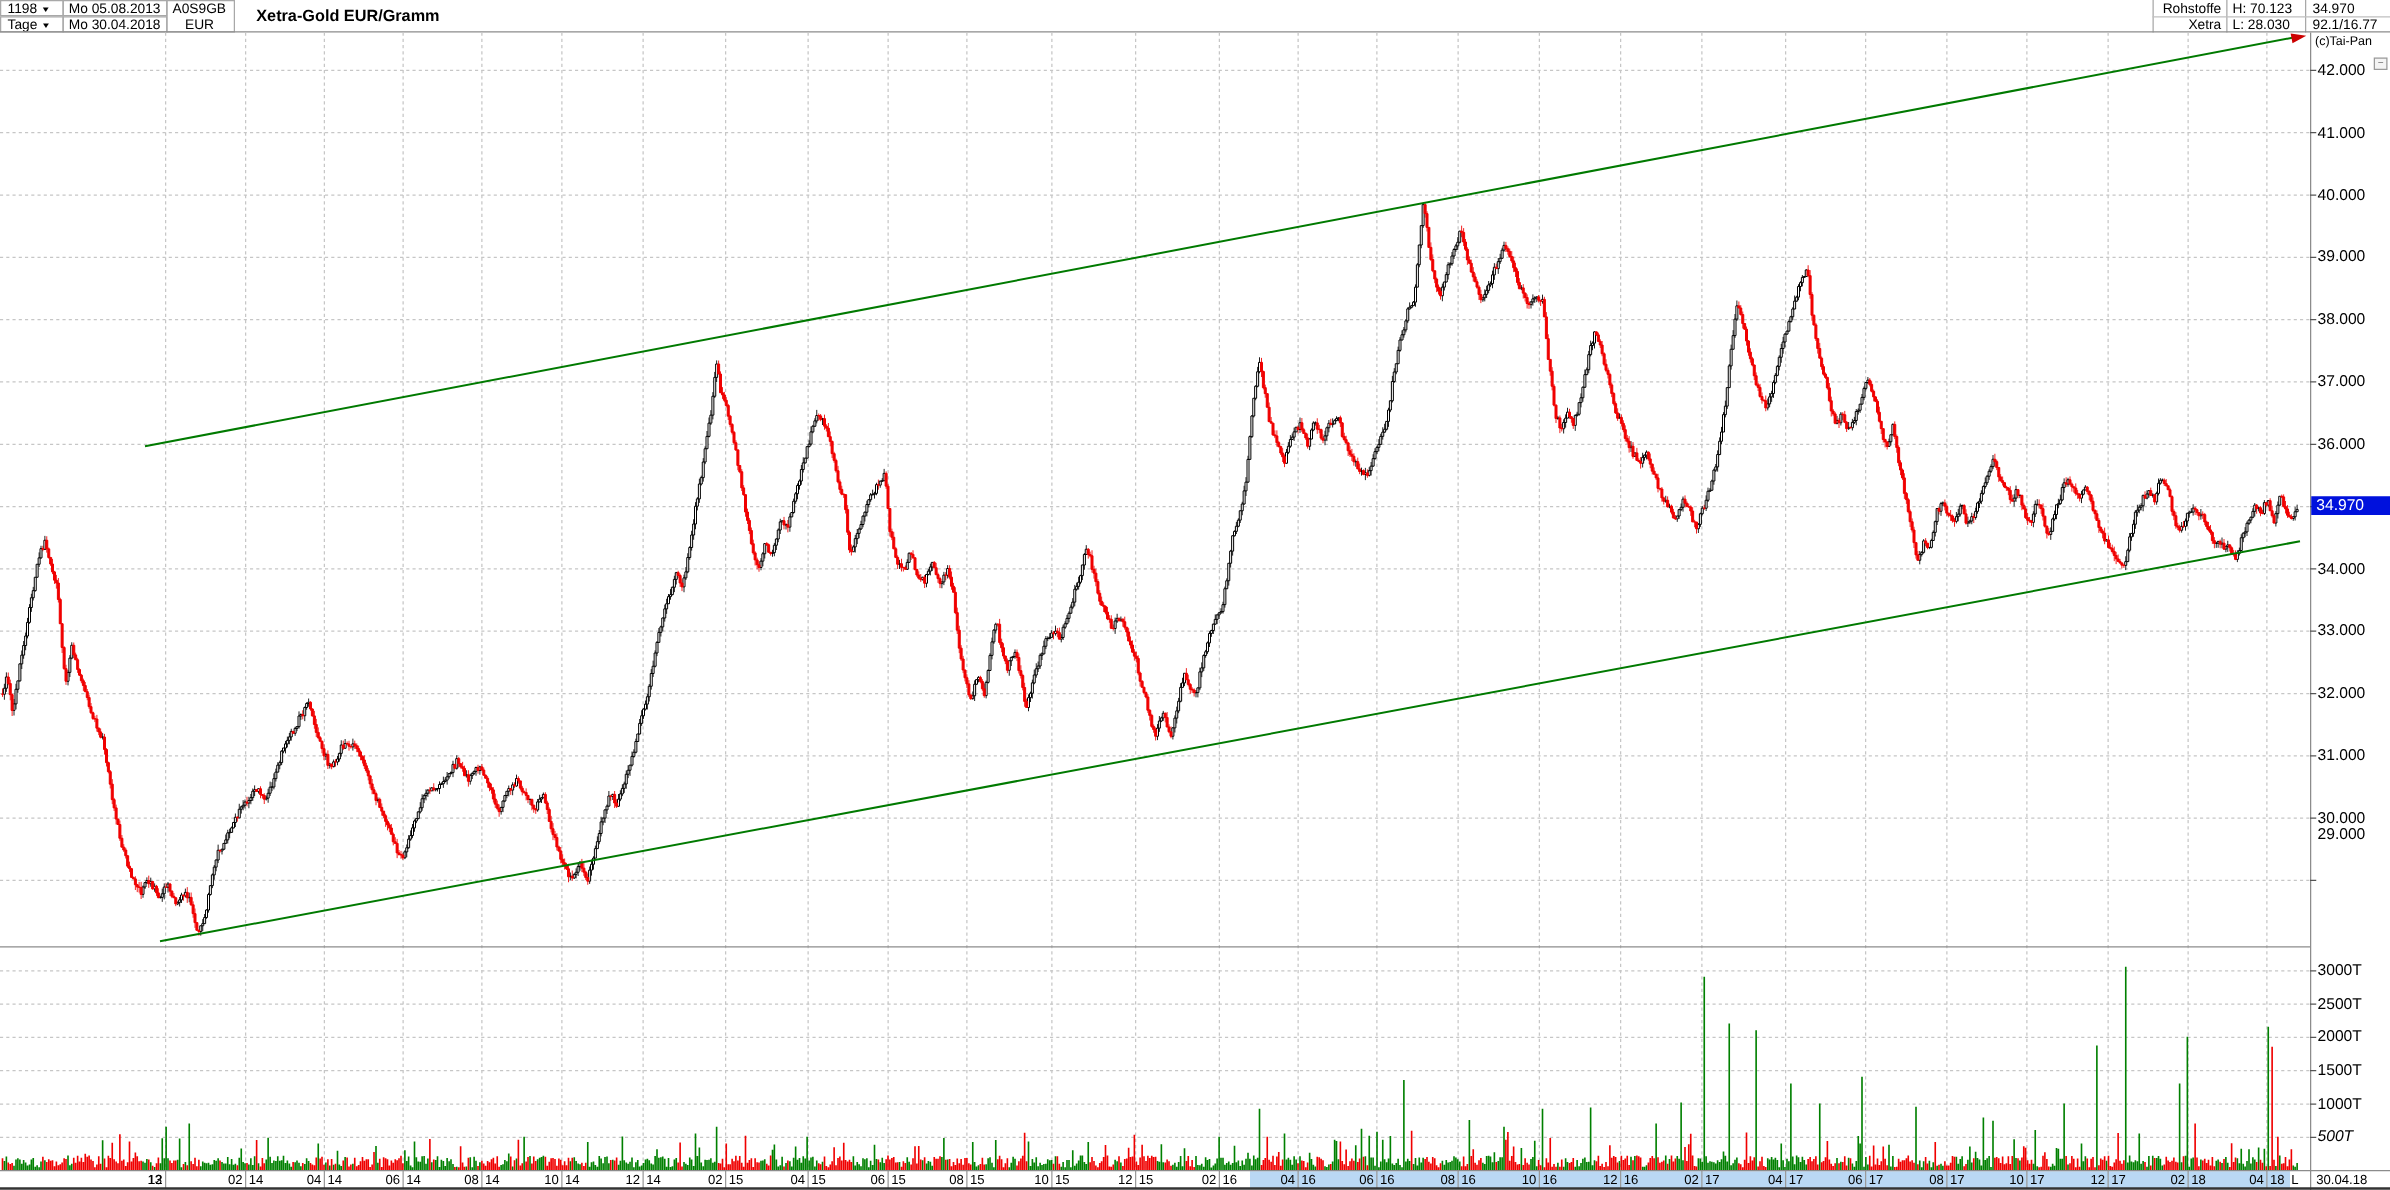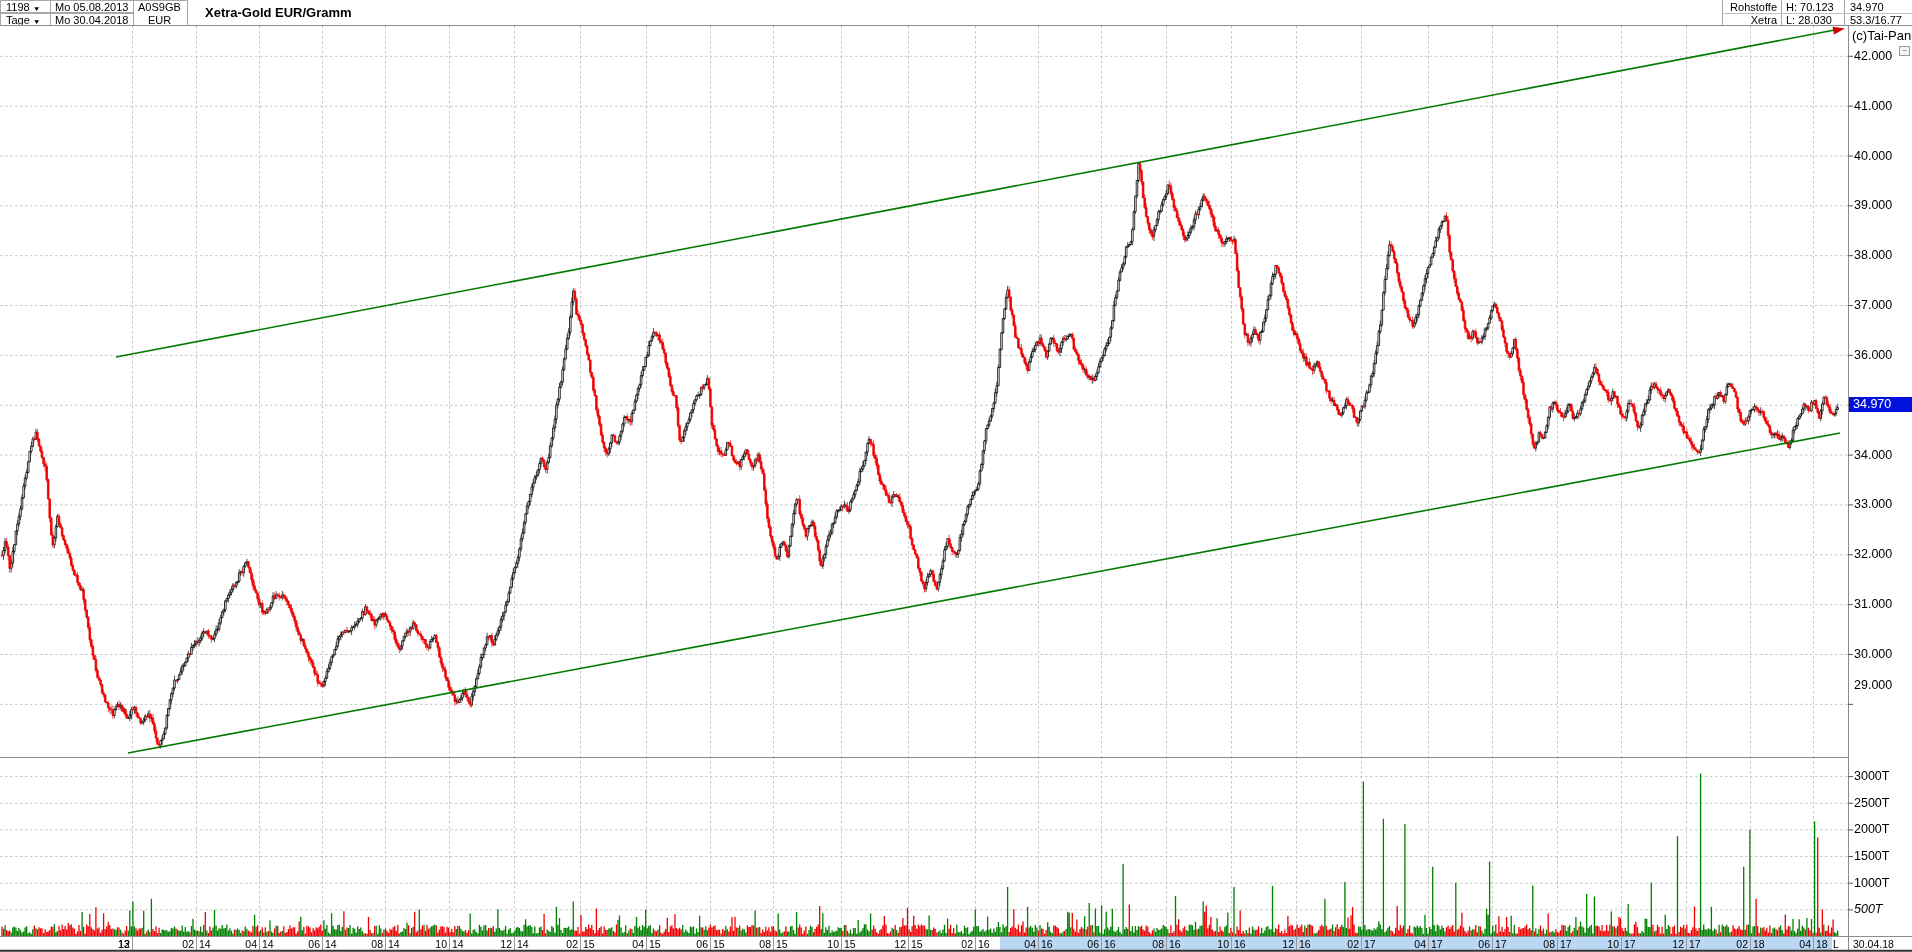--- a/index.html
+++ b/index.html
@@ -6,21 +6,21 @@
   .screen{position:relative;width:1912px;height:952px;background:#ffffff;
           font-family:"Liberation Sans",sans-serif;overflow:hidden;}
   .hdr-cell{position:absolute;font-size:11px;color:#000;white-space:nowrap;line-height:12px;}
   .hdr-box{position:absolute;border:1px solid #a8a8a8;box-sizing:border-box;}
   .caret{display:inline-block;font-size:8px;transform:scale(1,.8);margin-left:3px;}
   .title{position:absolute;left:205px;top:0;height:26px;line-height:26px;
          font-size:13px;font-weight:bold;color:#000;}
   .axis-label{position:absolute;font-size:12.5px;color:#000;white-space:nowrap;}
   .badge{position:absolute;left:1849px;top:397px;width:63px;height:15px;background:#0011dd;
          color:#fff;font-size:12.5px;line-height:15px;padding-left:4px;box-sizing:border-box;}
-  .copyright{position:absolute;left:1852px;top:28px;font-size:13px;color:#000;}
+  .copyright{position:absolute;left:1852px;top:28px;font-size:10px;color:#000;}
   .collapse-box{position:absolute;left:1899px;top:46px;width:11px;height:10px;border:1px solid #9a9a9a;
          box-sizing:border-box;font-size:8px;line-height:7px;text-align:center;color:#666;background:#f4f4f4;}
   .date-label{position:absolute;top:938px;font-size:10.5px;color:#000;white-space:nowrap;}
   .hline{position:absolute;background:#8c8c8c;}
   .vline{position:absolute;background:#a8a8a8;}
   svg{position:absolute;left:0;top:0;}
 </style>
 </head>
 <body>
 
@@ -45,21 +45,21 @@
 
   <div class="vline" style="left:1722px;top:0;width:1px;height:26px;"></div>
   <div class="vline" style="left:1781px;top:0;width:1px;height:26px;"></div>
   <div class="vline" style="left:1844px;top:0;width:1px;height:26px;"></div>
   <div class="hline" style="left:1722px;top:13px;width:190px;height:1px;background:#c0c0c0;"></div>
   <div class="hdr-cell" style="left:1722px;top:1px;width:55px;text-align:right;">Rohstoffe</div>
   <div class="hdr-cell" style="left:1722px;top:14px;width:55px;text-align:right;">Xetra</div>
   <div class="hdr-cell" style="left:1786px;top:1px;">H: 70.123</div>
   <div class="hdr-cell" style="left:1786px;top:14px;">L: 28.030</div>
   <div class="hdr-cell" style="left:1850px;top:1px;">34.970</div>
-  <div class="hdr-cell" style="left:1850px;top:14px;">53.3/16.77</div>
+  <div class="hdr-cell" style="left:1850px;top:14px;">92.1/16.77</div>
   <div class="hline" style="left:0;top:25px;width:1912px;height:1px;"></div>
 
   <svg id="chart-svg" width="1912" height="952">
       <rect x="1000" y="937" width="832" height="14" fill="#bad8f4"></rect>
       <path d="M132.5 26V936M196.5 26V936M259.5 26V936M322.5 26V936M385.5 26V936M449.5 26V936M514.5 26V936M580.5 26V936M646.5 26V936M710.5 26V936M773.5 26V936M841.5 26V936M908.5 26V936M975.5 26V936M1038.5 26V936M1101.5 26V936M1166.5 26V936M1231.5 26V936M1296.5 26V936M1361.5 26V936M1428.5 26V936M1492.5 26V936M1557.5 26V936M1621.5 26V936M1686.5 26V936M1750.5 26V936M1813.5 26V936" stroke="#c6c6c6" stroke-width="1" stroke-dasharray="2.5 2.5" fill="none"></path>
       <path d="M0 56.3H1848M0 106.15H1848M0 156H1848M0 205.85000000000002H1848M0 255.7H1848M0 305.55H1848M0 355.40000000000003H1848M0 405.25H1848M0 455.1H1848M0 504.95000000000005H1848M0 554.8H1848M0 604.65H1848M0 654.5H1848M0 704.35H1848M0 776.6H1848M0 803.25H1848M0 829.9H1848M0 856.55H1848M0 883.2H1848M0 909.85H1848" stroke="#c6c6c6" stroke-width="1" stroke-dasharray="2.5 2.5" fill="none"></path>
       <path d="M132.5 936V951M196.5 936V951M259.5 936V951M322.5 936V951M385.5 936V951M449.5 936V951M514.5 936V951M580.5 936V951M646.5 936V951M710.5 936V951M773.5 936V951M841.5 936V951M908.5 936V951M975.5 936V951M1038.5 936V951M1101.5 936V951M1166.5 936V951M1231.5 936V951M1296.5 936V951M1361.5 936V951M1428.5 936V951M1492.5 936V951M1557.5 936V951M1621.5 936V951M1686.5 936V951M1750.5 936V951M1813.5 936V951" stroke="#9a9a9a" stroke-width="1" fill="none"></path>
       <path d="M3.5 936V928.7M5.1 936V925.2M11.2 936V932.5M12.8 936V927.6M14.3 936V926.5M15.9 936V927.5M17.4 936V930.9M18.9 936V927.9M20.5 936V930.0M22.0 936V932.4M23.6 936V931.6M25.1 936V927.5M26.6 936V926.3M28.2 936V933.3M29.7 936V932.2M31.3 936V933.7M32.8 936V929.2M35.9 936V928.2M54.4 936V924.3M55.9 936V932.2M57.4 936V930.9M82.1 936V912.1M114.4 936V929.2M116.0 936V930.1M117.5 936V927.2M120.6 936V929.8M123.7 936V933.6M128.3 936V930.5M129.8 936V910.6M131.4 936V926.6M132.9 936V901.4M134.4 936V926.6M142.1 936V927.7M143.7 936V910.8M145.2 936V933.8M148.3 936V929.5M151.4 936V898.7M160.6 936V932.9M162.2 936V929.2M163.7 936V930.1M165.2 936V930.6M166.8 936V930.1M168.3 936V931.7M169.9 936V931.3M171.4 936V928.0M172.9 936V928.6M174.5 936V926.5M177.6 936V929.5M179.1 936V930.7M180.6 936V930.8M182.2 936V925.5M183.7 936V931.4M185.3 936V927.1M186.8 936V931.7M188.3 936V931.0M191.4 936V926.1M193.0 936V918.8M194.5 936V929.5M196.0 936V930.5M199.1 936V931.6M200.7 936V926.6M202.2 936V932.0M203.7 936V924.9M206.8 936V930.6M213.0 936V927.6M214.5 936V910.1M216.1 936V925.4M217.6 936V930.4M219.1 936V928.3M220.7 936V928.7M222.2 936V924.9M223.8 936V928.5M225.3 936V928.1M226.8 936V924.5M228.4 936V930.4M229.9 936V928.3M231.5 936V930.7M233.0 936V933.4M236.1 936V929.8M237.6 936V928.4M239.2 936V930.1M240.7 936V933.0M243.8 936V931.2M245.3 936V926.5M246.9 936V928.8M254.6 936V914.7M260.7 936V930.0M263.8 936V932.4M266.9 936V931.7M270.0 936V920.6M271.5 936V931.6M273.0 936V932.8M276.1 936V925.6M282.3 936V930.9M300.8 936V916.8M302.3 936V930.2M323.9 936V920.2M325.4 936V928.8M326.9 936V925.1M328.5 936V932.4M330.0 936V933.8M331.6 936V913.2M333.1 936V925.8M334.6 936V929.2M336.2 936V929.4M337.7 936V925.0M339.3 936V924.8M340.8 936V930.9M342.3 936V926.7M345.4 936V929.7M348.5 936V927.9M350.0 936V925.0M351.6 936V933.5M353.1 936V927.8M354.7 936V928.8M356.2 936V932.7M357.7 936V926.3M359.3 936V929.0M360.8 936V927.4M362.4 936V931.2M365.4 936V933.3M373.1 936V933.1M376.2 936V925.7M377.8 936V933.7M379.3 936V925.3M380.8 936V928.5M383.9 936V929.8M400.9 936V931.9M402.4 936V931.4M403.9 936V927.9M405.5 936V929.0M407.0 936V922.8M410.1 936V933.2M413.2 936V926.7M419.3 936V909.4M424.0 936V924.7M430.1 936V927.4M431.7 936V926.2M433.2 936V925.6M434.7 936V924.6M456.3 936V929.0M459.4 936V925.8M460.9 936V928.8M462.5 936V930.7M464.0 936V931.4M470.2 936V913.6M471.7 936V933.4M473.2 936V929.8M474.8 936V929.2M476.3 936V931.9M477.9 936V933.3M479.4 936V924.8M480.9 936V926.8M482.5 936V930.6M484.0 936V925.6M485.6 936V925.1M487.1 936V930.6M490.2 936V927.7M494.8 936V931.8M496.3 936V928.6M497.9 936V909.2M499.4 936V928.1M501.0 936V929.9M502.5 936V930.9M504.0 936V929.4M505.6 936V926.0M507.1 936V933.8M508.7 936V929.7M510.2 936V928.0M511.7 936V933.2M513.3 936V932.4M514.8 936V930.3M516.4 936V927.6M517.9 936V926.9M519.4 936V928.1M521.0 936V930.8M522.5 936V931.6M524.1 936V924.7M525.6 936V919.3M527.1 936V926.2M528.7 936V925.7M530.2 936V925.1M531.8 936V926.9M533.3 936V933.3M534.8 936V926.4M536.4 936V933.5M537.9 936V933.0M539.5 936V927.5M541.0 936V926.4M547.2 936V929.6M548.7 936V931.0M550.2 936V931.9M551.8 936V925.9M553.3 936V927.5M554.9 936V932.7M556.4 936V906.8M557.9 936V924.7M559.5 936V917.9M561.0 936V929.9M562.6 936V933.0M564.1 936V927.7M565.6 936V927.9M567.2 936V927.7M568.7 936V926.5M570.3 936V930.1M571.8 936V929.3M573.3 936V901.4M608.8 936V928.5M610.3 936V928.3M611.8 936V927.3M618.0 936V919.7M619.5 936V915.5M621.1 936V927.6M622.6 936V933.1M624.2 936V932.1M625.7 936V925.3M628.8 936V930.4M631.9 936V929.0M633.4 936V933.1M634.9 936V926.1M636.5 936V917.1M638.0 936V927.7M639.6 936V926.3M641.1 936V930.2M642.6 936V924.9M644.2 936V926.8M645.7 936V909.4M647.3 936V928.3M648.8 936V926.0M650.3 936V925.3M651.9 936V933.1M653.4 936V928.4M658.0 936V929.4M682.7 936V924.9M684.2 936V932.3M685.8 936V929.6M687.3 936V931.4M688.8 936V932.9M690.4 936V926.6M691.9 936V927.3M693.5 936V926.6M695.0 936V933.7M696.5 936V928.5M698.1 936V932.0M699.6 936V915.7M701.2 936V927.2M704.2 936V929.7M705.8 936V926.2M707.3 936V930.3M719.6 936V929.5M725.8 936V925.8M727.3 936V929.3M738.1 936V928.1M741.2 936V930.7M742.7 936V928.8M744.3 936V929.3M745.8 936V932.6M753.5 936V925.5M755.1 936V910.4M758.1 936V927.6M778.2 936V913.5M779.7 936V929.5M781.2 936V933.2M782.8 936V932.2M788.9 936V931.4M790.5 936V926.5M792.0 936V925.8M793.6 936V930.1M795.1 936V933.8M796.6 936V912.0M807.4 936V933.7M809.0 936V930.1M810.5 936V925.4M812.0 936V926.9M822.8 936V913.2M824.4 936V932.8M825.9 936V927.2M827.4 936V929.9M829.0 936V925.7M830.5 936V933.0M832.1 936V930.2M833.6 936V932.0M835.1 936V931.2M836.7 936V930.9M838.2 936V927.3M839.8 936V928.1M841.3 936V927.9M844.4 936V924.9M849.0 936V933.3M850.5 936V929.5M852.1 936V933.7M853.6 936V928.0M855.2 936V928.0M856.7 936V933.7M858.2 936V920.1M859.8 936V932.5M861.3 936V930.7M862.9 936V928.3M864.4 936V924.3M865.9 936V924.3M867.5 936V929.6M869.0 936V931.2M870.6 936V913.6M892.1 936V927.7M893.7 936V928.9M896.7 936V930.0M926.0 936V928.7M927.5 936V929.4M929.1 936V915.4M930.6 936V929.7M938.3 936V931.7M939.9 936V930.2M941.4 936V933.3M942.9 936V929.5M944.5 936V924.7M946.0 936V932.9M947.6 936V918.6M956.8 936V924.7M958.3 936V932.0M959.9 936V932.2M961.4 936V931.0M963.0 936V933.4M964.5 936V925.8M966.0 936V927.9M967.6 936V927.2M969.1 936V933.9M970.7 936V932.3M972.2 936V930.8M973.7 936V926.8M975.3 936V909.4M976.8 936V926.1M978.4 936V926.2M979.9 936V931.7M981.4 936V930.4M983.0 936V929.1M984.5 936V931.8M986.1 936V930.3M987.6 936V916.5M989.1 936V929.8M990.7 936V928.4M992.2 936V932.8M993.8 936V928.4M995.3 936V931.7M996.8 936V927.0M998.4 936V922.1M999.9 936V927.0M1001.5 936V932.3M1003.0 936V924.3M1004.5 936V927.4M1006.1 936V926.2M1007.6 936V887.0M1027.6 936V906.7M1029.2 936V927.5M1030.7 936V926.1M1032.3 936V927.8M1033.8 936V931.7M1035.3 936V925.0M1036.9 936V927.6M1040.0 936V925.0M1047.7 936V922.2M1049.2 936V927.1M1050.7 936V931.8M1052.3 936V933.2M1060.0 936V932.9M1061.5 936V933.6M1063.1 936V931.6M1066.1 936V929.1M1067.7 936V911.7M1069.2 936V912.8M1070.8 936V927.3M1084.6 936V916.2M1089.2 936V903.0M1092.3 936V924.9M1095.4 936V908.5M1096.9 936V926.0M1098.5 936V925.9M1100.0 936V932.6M1101.6 936V905.4M1103.1 936V933.8M1104.6 936V929.2M1106.2 936V911.8M1107.7 936V927.4M1109.3 936V929.8M1110.8 936V926.8M1112.3 936V908.7M1113.9 936V930.7M1115.4 936V932.0M1117.0 936V930.3M1118.5 936V927.0M1120.0 936V932.0M1121.6 936V933.7M1123.1 936V864.0M1124.7 936V929.2M1126.2 936V927.0M1127.7 936V928.7M1130.8 936V931.1M1132.4 936V926.3M1133.9 936V932.4M1135.4 936V926.0M1137.0 936V930.0M1138.5 936V926.1M1153.9 936V928.5M1155.5 936V931.7M1157.0 936V928.0M1158.5 936V930.0M1160.1 936V929.6M1161.6 936V928.6M1163.2 936V925.0M1164.7 936V925.9M1166.2 936V927.3M1167.8 936V929.2M1175.5 936V896.0M1186.3 936V930.1M1187.8 936V931.1M1189.3 936V924.7M1190.9 936V924.5M1192.4 936V925.2M1194.0 936V929.7M1195.5 936V921.7M1198.6 936V928.8M1200.1 936V925.7M1201.7 936V925.8M1203.2 936V901.4M1217.1 936V918.3M1224.8 936V927.1M1226.3 936V925.6M1227.8 936V912.6M1229.4 936V933.0M1234.0 936V887.0M1246.3 936V930.1M1250.9 936V933.4M1252.5 936V926.6M1254.0 936V929.5M1260.2 936V933.3M1261.7 936V927.9M1263.3 936V932.9M1264.8 936V930.4M1266.3 936V926.9M1267.9 936V925.9M1269.4 936V929.5M1271.0 936V929.3M1272.5 936V885.9M1274.0 936V932.1M1275.6 936V928.2M1295.6 936V928.8M1304.8 936V925.4M1307.9 936V924.8M1314.1 936V933.3M1315.6 936V933.4M1317.2 936V932.2M1324.9 936V898.7M1332.6 936V924.4M1335.6 936V927.2M1341.8 936V924.8M1343.3 936V927.0M1344.9 936V881.9M1346.4 936V928.1M1358.7 936V926.6M1360.3 936V926.7M1361.8 936V929.4M1363.4 936V781.4M1364.9 936V924.9M1366.4 936V930.2M1368.0 936V928.9M1369.5 936V929.3M1371.1 936V929.8M1372.6 936V930.8M1374.1 936V928.2M1375.7 936V929.5M1377.2 936V927.3M1378.8 936V921.2M1380.3 936V924.6M1381.8 936V929.1M1383.4 936V818.7M1384.9 936V932.2M1386.5 936V930.6M1388.0 936V927.7M1389.5 936V925.9M1404.9 936V824.1M1414.2 936V926.6M1415.7 936V927.6M1417.3 936V925.6M1418.8 936V927.5M1420.3 936V926.1M1421.9 936V928.0M1423.4 936V933.8M1425.0 936V914.7M1426.5 936V928.1M1428.0 936V933.5M1429.6 936V927.0M1431.1 936V928.9M1432.7 936V866.7M1434.2 936V925.1M1435.7 936V931.3M1437.3 936V924.4M1438.8 936V925.7M1440.4 936V929.5M1441.9 936V925.4M1443.4 936V927.9M1445.0 936V931.5M1455.8 936V882.7M1469.6 936V926.4M1472.7 936V929.3M1478.9 936V926.1M1481.9 936V930.8M1483.5 936V933.4M1485.0 936V928.8M1486.6 936V908.8M1488.1 936V914.7M1489.6 936V861.4M1491.2 936V933.4M1492.7 936V925.6M1494.3 936V931.6M1511.2 936V915.7M1512.7 936V933.2M1514.3 936V924.7M1532.8 936V885.4M1535.8 936V928.4M1537.4 936V933.7M1538.9 936V928.9M1543.5 936V928.6M1545.1 936V933.7M1546.6 936V929.7M1549.7 936V932.6M1552.8 936V930.9M1554.3 936V932.5M1565.1 936V925.4M1566.6 936V931.0M1568.2 936V927.1M1569.7 936V925.0M1574.3 936V927.8M1575.9 936V917.1M1577.4 936V930.0M1580.5 936V921.4M1582.0 936V926.3M1583.6 936V927.5M1585.1 936V932.4M1586.7 936V893.9M1588.2 936V928.0M1589.7 936V926.6M1591.3 936V924.8M1592.8 936V933.6M1594.4 936V896.6M1611.3 936V911.4M1612.8 936V926.3M1615.9 936V928.3M1626.7 936V930.9M1628.2 936V904.0M1629.8 936V933.0M1640.6 936V933.3M1642.1 936V931.0M1643.6 936V932.6M1645.2 936V918.4M1646.7 936V919.0M1648.3 936V926.9M1649.8 936V926.9M1651.3 936V882.7M1654.4 936V931.6M1665.2 936V914.7M1666.7 936V929.0M1668.3 936V924.9M1677.5 936V836.3M1685.2 936V928.6M1700.6 936V773.4M1702.2 936V930.0M1703.7 936V924.4M1705.2 936V929.2M1706.8 936V929.7M1708.3 936V928.2M1709.9 936V929.0M1711.4 936V906.7M1712.9 936V931.0M1714.5 936V928.8M1717.6 936V933.4M1719.1 936V924.7M1722.2 936V924.5M1725.3 936V926.4M1726.8 936V924.7M1728.3 936V927.0M1729.9 936V932.4M1743.7 936V866.7M1745.3 936V929.7M1748.4 936V924.5M1749.9 936V829.4M1751.4 936V933.3M1753.0 936V926.8M1754.5 936V926.0M1760.7 936V927.6M1773.0 936V928.5M1774.5 936V927.5M1777.6 936V930.3M1780.7 936V925.6M1782.2 936V930.2M1789.9 936V926.5M1791.5 936V930.6M1793.0 936V919.0M1794.6 936V930.9M1796.1 936V933.2M1797.6 936V928.7M1799.2 936V919.3M1800.7 936V930.8M1802.3 936V925.8M1803.8 936V927.6M1806.9 936V917.9M1811.5 936V919.0M1814.6 936V821.4M1820.7 936V932.8M1823.8 936V924.4M1834.6 936V932.3M1836.1 936V933.3M1837.7 936V930.4" stroke="#008000" stroke-width="1.3" fill="none"></path>
       <path d="M2.0 936V926.5M6.6 936V930.0M8.2 936V931.2M9.7 936V930.4M34.3 936V925.4M37.4 936V929.6M39.0 936V927.3M40.5 936V928.5M42.0 936V928.2M43.6 936V933.0M45.1 936V929.2M46.7 936V932.1M48.2 936V931.4M49.7 936V929.9M51.3 936V926.5M52.8 936V927.1M59.0 936V926.1M60.5 936V930.2M62.1 936V924.6M63.6 936V929.1M65.1 936V926.1M66.7 936V929.5M68.2 936V923.0M69.8 936V925.3M71.3 936V924.3M72.8 936V927.6M74.4 936V928.8M75.9 936V933.8M77.5 936V931.6M79.0 936V925.0M80.5 936V930.9M83.6 936V926.8M85.2 936V933.8M86.7 936V924.5M88.2 936V926.3M89.8 936V914.1M91.3 936V927.3M92.9 936V929.1M94.4 936V930.5M95.9 936V907.3M97.5 936V928.6M99.0 936V927.6M100.6 936V932.7M102.1 936V929.8M103.6 936V913.2M105.2 936V929.2M106.7 936V926.3M108.3 936V922.0M109.8 936V925.0M111.3 936V928.9M112.9 936V928.5M119.0 936V927.6M122.1 936V932.5M125.2 936V930.6M126.7 936V926.0M136.0 936V928.3M137.5 936V930.4M139.1 936V928.4M140.6 936V928.4M146.8 936V931.2M149.8 936V932.1M152.9 936V928.9M154.5 936V931.1M156.0 936V926.2M157.5 936V933.0M159.1 936V927.7M176.0 936V928.4M189.9 936V932.2M197.6 936V930.4M205.3 936V912.0M208.4 936V933.1M209.9 936V926.4M211.4 936V930.6M234.5 936V929.5M242.2 936V930.4M248.4 936V930.4M249.9 936V931.6M251.5 936V932.2M253.0 936V926.0M256.1 936V926.8M257.6 936V925.3M259.2 936V931.7M262.3 936V927.3M265.3 936V927.2M268.4 936V930.9M274.6 936V928.4M277.7 936V925.9M279.2 936V933.1M280.7 936V931.5M283.8 936V926.2M285.4 936V932.9M286.9 936V931.9M288.4 936V928.9M290.0 936V925.5M291.5 936V928.6M293.1 936V927.3M294.6 936V927.3M296.1 936V933.5M297.7 936V931.5M299.2 936V921.5M303.8 936V926.9M305.4 936V933.5M306.9 936V925.8M308.5 936V926.6M310.0 936V927.4M311.5 936V932.3M313.1 936V928.3M314.6 936V930.2M316.2 936V927.3M317.7 936V928.2M319.2 936V926.6M320.8 936V924.5M322.3 936V930.5M343.9 936V911.2M347.0 936V927.5M363.9 936V933.6M367.0 936V933.7M368.5 936V917.0M370.1 936V929.9M371.6 936V933.3M374.7 936V926.1M382.4 936V932.8M385.5 936V928.5M387.0 936V930.8M388.5 936V932.5M390.1 936V928.7M391.6 936V929.8M393.2 936V927.3M394.7 936V926.1M396.2 936V930.8M397.8 936V924.9M399.3 936V933.4M408.6 936V925.2M411.6 936V928.1M414.7 936V911.8M416.3 936V932.3M417.8 936V930.5M420.9 936V929.2M422.4 936V925.6M425.5 936V930.8M427.0 936V925.1M428.6 936V928.8M436.3 936V925.3M437.8 936V932.5M439.4 936V929.4M440.9 936V926.6M442.4 936V926.3M444.0 936V927.1M445.5 936V932.6M447.1 936V926.8M448.6 936V927.8M450.1 936V932.2M451.7 936V929.0M453.2 936V932.2M454.8 936V926.1M457.8 936V926.1M465.5 936V930.1M467.1 936V932.8M468.6 936V930.1M488.6 936V927.9M491.7 936V928.3M493.3 936V925.9M542.5 936V930.0M544.1 936V914.0M545.6 936V933.2M574.9 936V930.4M576.4 936V930.8M578.0 936V926.9M579.5 936V933.8M581.0 936V914.8M582.6 936V931.4M584.1 936V931.4M585.7 936V927.0M587.2 936V929.0M588.7 936V924.5M590.3 936V928.3M591.8 936V924.8M593.4 936V930.1M594.9 936V933.3M596.4 936V908.6M598.0 936V930.2M599.5 936V927.9M601.1 936V926.5M602.6 936V933.6M604.1 936V926.6M605.7 936V929.8M607.2 936V929.9M613.4 936V931.0M614.9 936V932.4M616.5 936V924.4M627.2 936V933.2M630.3 936V928.4M655.0 936V930.6M656.5 936V931.3M659.6 936V925.2M661.1 936V932.8M662.7 936V933.8M664.2 936V931.5M665.7 936V928.9M667.3 936V917.8M668.8 936V932.1M670.4 936V926.3M671.9 936V925.2M673.4 936V928.4M675.0 936V914.2M676.5 936V928.0M678.1 936V929.2M679.6 936V927.8M681.1 936V929.5M702.7 936V927.6M708.9 936V927.4M710.4 936V924.4M711.9 936V927.5M713.5 936V926.3M715.0 936V925.5M716.6 936V930.0M718.1 936V929.7M721.2 936V933.4M722.7 936V929.0M724.3 936V930.4M728.9 936V931.6M730.4 936V926.5M732.0 936V917.0M733.5 936V930.8M735.0 936V916.8M736.6 936V927.6M739.7 936V925.8M747.4 936V925.5M748.9 936V927.0M750.4 936V927.0M752.0 936V925.0M756.6 936V927.8M759.7 936V927.1M761.2 936V933.0M762.8 936V929.6M764.3 936V932.0M765.8 936V926.8M767.4 936V930.6M768.9 936V927.2M770.5 936V931.7M772.0 936V926.3M773.5 936V926.3M775.1 936V930.6M776.6 936V931.6M784.3 936V931.2M785.9 936V926.2M787.4 936V931.6M798.2 936V927.4M799.7 936V924.6M801.3 936V927.4M802.8 936V933.7M804.3 936V930.5M805.9 936V926.5M813.6 936V932.3M815.1 936V929.0M816.7 936V926.8M818.2 936V924.6M819.7 936V906.1M821.3 936V929.0M842.8 936V930.9M845.9 936V924.9M847.5 936V930.9M872.1 936V929.7M873.6 936V925.5M875.2 936V928.8M876.7 936V932.3M878.3 936V933.8M879.8 936V930.3M881.3 936V929.0M882.9 936V925.5M884.4 936V915.9M886.0 936V924.4M887.5 936V933.1M889.0 936V933.4M890.6 936V931.5M895.2 936V925.0M898.3 936V932.7M899.8 936V927.2M901.4 936V926.8M902.9 936V918.1M904.4 936V925.6M906.0 936V925.2M907.5 936V907.8M909.1 936V929.2M910.6 936V931.9M912.1 936V926.0M913.7 936V915.7M915.2 936V924.9M916.8 936V928.7M918.3 936V924.5M919.8 936V926.3M921.4 936V924.5M922.9 936V925.5M924.5 936V925.4M932.2 936V930.0M933.7 936V927.6M935.2 936V928.9M936.8 936V932.5M949.1 936V928.8M950.6 936V924.8M952.2 936V933.0M953.7 936V927.9M955.3 936V933.5M1009.2 936V932.0M1010.7 936V928.0M1012.2 936V926.3M1013.8 936V909.3M1015.3 936V927.8M1016.9 936V929.3M1018.4 936V924.6M1019.9 936V931.9M1021.5 936V925.2M1023.0 936V921.6M1024.6 936V932.6M1026.1 936V927.5M1038.4 936V930.6M1041.5 936V928.4M1043.0 936V928.7M1044.6 936V933.8M1046.1 936V929.9M1053.8 936V925.3M1055.4 936V925.7M1056.9 936V927.0M1058.4 936V928.2M1064.6 936V931.1M1072.3 936V913.1M1073.8 936V928.7M1075.4 936V931.4M1076.9 936V919.5M1078.5 936V932.8M1080.0 936V929.0M1081.5 936V926.8M1083.1 936V928.6M1086.2 936V929.5M1087.7 936V926.7M1090.8 936V925.3M1093.9 936V932.2M1129.3 936V904.6M1140.1 936V927.1M1141.6 936V925.6M1143.1 936V929.4M1144.7 936V930.7M1146.2 936V925.6M1147.8 936V926.5M1149.3 936V932.1M1150.8 936V933.7M1152.4 936V930.6M1169.3 936V933.0M1170.9 936V925.2M1172.4 936V932.9M1173.9 936V931.2M1177.0 936V924.8M1178.6 936V919.3M1180.1 936V930.2M1181.6 936V931.7M1183.2 936V928.2M1184.7 936V926.3M1197.0 936V929.5M1204.7 936V911.7M1206.3 936V905.6M1207.8 936V928.6M1209.4 936V924.8M1210.9 936V917.1M1212.4 936V929.6M1214.0 936V931.6M1215.5 936V931.1M1218.6 936V931.9M1220.1 936V926.5M1221.7 936V930.2M1223.2 936V931.6M1230.9 936V928.0M1232.5 936V932.2M1235.5 936V933.8M1237.1 936V926.5M1238.6 936V929.9M1240.2 936V910.4M1241.7 936V933.4M1243.2 936V931.1M1244.8 936V933.3M1247.9 936V933.3M1249.4 936V927.5M1255.6 936V930.3M1257.1 936V929.5M1258.6 936V926.3M1277.1 936V929.0M1278.7 936V924.5M1280.2 936V932.7M1281.7 936V931.0M1283.3 936V933.5M1284.8 936V929.6M1286.4 936V933.0M1287.9 936V916.1M1289.4 936V926.2M1291.0 936V924.7M1292.5 936V925.6M1294.1 936V930.0M1297.1 936V924.6M1298.7 936V927.9M1300.2 936V926.7M1301.8 936V924.6M1303.3 936V932.0M1306.4 936V928.1M1309.5 936V924.3M1311.0 936V924.9M1312.5 936V926.0M1318.7 936V930.0M1320.2 936V926.3M1321.8 936V924.7M1323.3 936V926.6M1326.4 936V925.8M1327.9 936V930.1M1329.5 936V929.4M1331.0 936V928.4M1334.1 936V930.9M1337.2 936V924.3M1338.7 936V929.1M1340.3 936V926.8M1348.0 936V917.5M1349.5 936V928.8M1351.0 936V915.3M1352.6 936V907.0M1354.1 936V924.4M1355.7 936V932.7M1357.2 936V933.1M1391.1 936V930.6M1392.6 936V931.4M1394.2 936V933.8M1395.7 936V927.7M1397.2 936V906.0M1398.8 936V930.3M1400.3 936V925.0M1401.9 936V928.3M1403.4 936V925.7M1406.5 936V933.1M1408.0 936V929.0M1409.6 936V925.4M1411.1 936V932.7M1412.6 936V933.5M1446.5 936V927.2M1448.1 936V925.5M1449.6 936V929.0M1451.1 936V927.1M1452.7 936V924.9M1454.2 936V931.5M1457.3 936V929.7M1458.8 936V928.7M1460.4 936V925.8M1461.9 936V912.8M1463.5 936V927.5M1465.0 936V931.0M1466.5 936V932.7M1468.1 936V930.5M1471.2 936V930.6M1474.2 936V929.5M1475.8 936V925.0M1477.3 936V932.3M1480.4 936V926.5M1495.8 936V924.6M1497.3 936V933.2M1498.9 936V916.3M1500.4 936V931.5M1502.0 936V926.7M1503.5 936V932.0M1505.0 936V928.9M1506.6 936V917.1M1508.1 936V927.0M1509.7 936V932.1M1515.8 936V933.5M1517.4 936V933.4M1518.9 936V926.9M1520.4 936V929.3M1522.0 936V928.2M1523.5 936V928.1M1525.1 936V926.5M1526.6 936V924.4M1528.1 936V929.2M1529.7 936V928.1M1531.2 936V930.2M1534.3 936V931.4M1540.5 936V925.5M1542.0 936V930.7M1548.2 936V913.6M1551.2 936V931.8M1555.9 936V928.9M1557.4 936V932.3M1558.9 936V932.4M1560.5 936V930.2M1562.0 936V924.7M1563.6 936V925.3M1571.3 936V933.0M1572.8 936V931.2M1579.0 936V926.6M1595.9 936V926.1M1597.4 936V925.6M1599.0 936V926.6M1600.5 936V930.4M1602.1 936V925.1M1603.6 936V931.3M1605.1 936V930.6M1606.7 936V925.0M1608.2 936V931.1M1609.8 936V924.7M1614.4 936V926.5M1617.5 936V926.0M1619.0 936V917.0M1620.5 936V918.2M1622.1 936V928.2M1623.6 936V931.0M1625.2 936V927.7M1631.3 936V933.8M1632.9 936V933.4M1634.4 936V924.5M1635.9 936V921.8M1637.5 936V927.2M1639.0 936V933.2M1652.9 936V924.7M1656.0 936V930.6M1657.5 936V924.7M1659.0 936V927.0M1660.6 936V933.8M1662.1 936V926.7M1663.7 936V933.4M1669.8 936V926.8M1671.4 936V933.7M1672.9 936V927.0M1674.4 936V925.5M1676.0 936V933.7M1679.1 936V932.1M1680.6 936V926.7M1682.1 936V927.7M1683.7 936V924.9M1686.8 936V924.6M1688.3 936V932.7M1689.8 936V933.3M1691.4 936V930.0M1692.9 936V927.3M1694.5 936V906.4M1696.0 936V928.6M1697.5 936V930.9M1699.1 936V928.1M1716.0 936V929.6M1720.6 936V932.3M1723.7 936V926.3M1731.4 936V931.5M1733.0 936V925.3M1734.5 936V928.4M1736.0 936V929.5M1737.6 936V928.6M1739.1 936V925.9M1740.7 936V929.4M1742.2 936V930.0M1746.8 936V924.9M1756.1 936V898.7M1757.6 936V925.9M1759.1 936V932.9M1762.2 936V928.3M1763.8 936V926.9M1765.3 936V930.4M1766.8 936V927.7M1768.4 936V932.4M1769.9 936V925.5M1771.5 936V932.9M1776.1 936V929.3M1779.2 936V927.2M1783.8 936V933.6M1785.3 936V914.5M1786.9 936V929.5M1788.4 936V926.0M1805.3 936V929.5M1808.4 936V927.7M1810.0 936V930.2M1813.0 936V933.0M1816.1 936V932.7M1817.7 936V837.4M1819.2 936V927.8M1822.3 936V909.4M1825.4 936V930.9M1826.9 936V930.5M1828.4 936V925.6M1830.0 936V933.0M1831.5 936V927.5M1833.1 936V919.4" stroke="#f00000" stroke-width="1.3" fill="none"></path>
       <path d="M3.5 547.0V559.8M5.1 537.9V553.5M11.2 559.2V572.4M12.8 547.0V567.5M14.3 544.7V554.2M15.9 530.8V545.3M17.4 520.4V535.2M18.9 512.8V527.0M20.5 506.0V520.2M22.0 494.3V510.7M23.6 483.3V499.0M25.1 475.0V489.5M26.6 469.5V480.4M28.2 461.6V473.3M29.7 451.2V461.9M31.3 441.9V453.6M32.8 436.6V447.0M35.9 428.7V439.6M54.4 536.1V548.3M55.9 524.1V541.6M57.4 513.8V527.4M82.1 586.5V591.6M114.4 708.4V718.2M116.0 706.0V711.2M117.5 701.9V707.1M120.6 702.1V709.4M123.7 706.7V713.4M128.3 716.6V718.8M129.8 710.9V721.5M131.4 706.7V719.5M134.4 705.6V714.0M142.1 721.1V724.1M143.7 717.6V725.2M145.2 714.2V722.4M148.3 710.9V718.0M151.4 714.1V721.8M160.6 740.5V748.5M162.2 735.3V745.0M163.7 731.2V738.9M165.2 727.4V735.0M166.8 714.2V730.1M168.3 708.2V716.5M169.9 698.7V710.5M171.4 692.0V703.8M172.9 687.5V697.0M174.5 675.7V690.5M177.6 679.0V683.6M179.1 674.5V679.8M180.6 667.6V675.0M182.2 663.8V674.8M183.7 663.0V670.6M185.3 661.2V666.3M186.8 657.5V662.7M188.3 650.8V661.6M191.4 643.0V654.5M193.0 644.6V650.9M194.5 640.1V648.2M196.0 639.6V646.8M199.1 637.4V646.6M200.7 635.2V643.4M202.2 630.8V640.7M203.7 628.3V636.8M206.8 630.6V634.8M213.0 636.4V640.4M214.5 631.0V642.2M216.1 625.3V636.8M217.6 625.7V632.9M219.1 618.7V631.5M220.7 614.9V625.2M222.2 609.8V617.8M223.8 608.5V615.4M225.3 600.1V612.1M226.8 598.3V602.6M228.4 592.8V602.7M229.9 589.3V597.9M231.5 586.4V595.4M233.0 583.0V592.5M236.1 581.4V588.7M237.6 581.2V584.9M239.2 569.1V582.9M240.7 570.7V575.9M243.8 565.2V576.9M245.3 561.8V567.8M246.9 558.8V565.4M260.7 602.1V608.0M263.8 610.2V614.8M266.9 607.6V613.9M270.0 604.8V612.2M271.5 602.1V609.3M273.0 592.2V605.3M276.1 591.2V598.9M282.3 590.9V600.5M302.3 637.9V642.1M323.9 680.2V687.3M325.4 675.6V685.8M326.9 668.1V679.0M328.5 664.3V672.7M330.0 659.2V670.3M331.6 655.6V665.4M333.1 654.3V658.5M334.6 649.1V655.5M336.2 641.7V650.8M337.7 635.4V648.6M339.3 635.3V642.5M340.8 631.4V640.3M342.3 631.3V637.5M345.4 629.7V632.8M348.5 630.5V633.1M350.0 630.7V633.2M351.6 625.1V635.2M353.1 625.9V628.0M354.7 621.3V630.3M356.2 621.7V625.9M357.7 617.6V627.7M359.3 618.5V623.0M360.8 617.1V619.5M362.4 608.6V621.7M365.4 604.2V615.7M373.1 616.2V622.1M376.2 619.0V627.7M377.8 617.8V623.2M379.3 616.4V619.9M380.8 613.3V620.6M383.9 612.6V619.8M400.9 645.5V651.7M402.4 640.5V649.7M403.9 635.9V641.7M405.5 632.9V638.6M407.0 628.4V637.1M410.1 625.8V636.2M413.2 619.7V629.4M424.0 638.9V643.9M430.1 639.2V649.4M431.7 635.8V641.9M433.2 637.6V642.4M434.7 634.0V638.6M456.3 698.0V704.1M459.4 698.6V703.2M460.9 694.7V702.7M462.5 690.4V700.8M464.0 688.9V696.6M471.7 693.2V707.1M473.2 687.6V700.5M474.8 685.0V695.7M476.3 676.5V686.5M477.9 669.1V679.2M479.4 664.0V675.4M480.9 653.4V669.1M482.5 653.9V660.2M484.0 647.6V658.4M485.6 643.6V651.2M487.1 632.8V645.3M490.2 635.0V640.0M494.8 635.2V645.5M496.3 632.2V640.9M497.9 627.5V636.9M499.4 625.3V634.3M501.0 616.4V631.0M502.5 612.2V622.5M504.0 612.0V620.7M505.6 601.2V613.2M507.1 599.4V606.2M508.7 590.9V602.7M510.2 587.0V593.5M511.7 575.2V587.6M513.3 568.2V580.7M514.8 566.6V575.1M516.4 560.4V568.4M517.9 554.9V567.6M519.4 547.2V561.2M521.0 535.3V551.7M522.5 528.5V541.6M524.1 520.3V533.9M525.6 512.9V524.9M527.1 502.4V514.2M528.7 500.5V509.2M530.2 494.0V505.0M531.8 483.7V497.3M533.3 479.0V491.1M534.8 475.2V483.2M536.4 471.3V479.8M537.9 469.3V476.3M539.5 460.6V473.7M541.0 457.5V467.6M547.2 459.7V473.8M548.7 453.7V464.0M550.2 442.6V458.6M551.8 436.9V447.9M553.3 424.6V440.5M554.9 415.4V431.8M556.4 401.7V423.4M557.9 397.7V408.3M559.5 383.0V402.3M561.0 380.5V388.4M562.6 366.5V385.3M564.1 357.1V371.3M565.6 344.8V359.1M567.2 334.0V349.9M568.7 328.1V340.0M570.3 313.7V335.5M571.8 297.5V318.4M573.3 288.3V305.6M608.8 446.5V456.2M610.3 441.6V453.0M611.8 434.4V446.8M618.0 439.8V445.4M619.5 434.3V445.0M621.1 430.6V440.0M622.6 422.7V433.8M624.2 415.0V427.2M625.7 416.5V417.7M628.8 418.7V423.6M631.9 410.8V425.4M633.4 409.7V413.7M634.9 398.9V411.0M636.5 393.6V403.0M638.0 386.7V399.4M639.6 383.5V391.7M641.1 372.0V387.8M642.6 365.8V378.0M644.2 366.2V370.8M645.7 357.2V366.9M647.3 352.2V357.8M648.8 341.1V356.6M650.3 339.9V346.6M651.9 334.6V341.5M653.4 327.9V338.7M658.0 334.3V340.0M682.7 436.1V441.5M684.2 428.0V442.0M685.8 423.2V435.3M687.3 422.0V430.6M688.8 416.6V423.9M690.4 412.3V421.8M691.9 409.1V417.2M693.5 400.6V413.1M695.0 399.2V406.0M696.5 394.4V401.5M698.1 391.7V396.2M699.6 393.4V398.9M701.2 386.2V396.2M704.2 384.5V390.2M705.8 382.5V385.6M707.3 375.1V384.7M719.6 447.9V455.2M725.8 447.4V456.0M727.3 441.9V450.2M738.1 461.4V464.4M741.2 459.1V469.8M742.7 455.0V460.3M744.3 451.0V460.3M745.8 449.7V456.8M753.5 465.4V470.6M755.1 457.5V468.1M758.1 452.1V462.8M778.2 553.2V559.7M779.7 544.3V560.8M781.2 543.5V547.9M782.8 540.9V545.9M788.9 544.5V558.7M790.5 535.4V546.8M792.0 522.6V536.7M793.6 510.1V527.5M795.1 503.2V515.1M796.6 498.2V506.8M807.4 528.5V540.6M809.0 525.3V532.8M810.5 524.6V526.6M812.0 519.5V527.0M822.8 555.5V569.0M824.4 553.3V561.6M825.9 543.7V558.8M827.4 535.7V547.4M829.0 530.6V542.2M830.5 529.2V537.6M832.1 522.6V535.1M833.6 521.8V528.0M835.1 512.5V523.4M836.7 508.8V519.3M838.2 509.1V512.9M839.8 506.5V511.5M841.3 504.1V510.4M844.4 500.5V508.5M849.0 507.4V513.9M850.5 499.7V512.0M852.1 497.0V503.3M853.6 491.9V499.5M855.2 489.1V497.9M856.7 483.6V490.9M858.2 478.5V487.3M859.8 467.9V485.0M861.3 466.1V472.6M862.9 461.4V471.7M864.4 459.8V467.4M865.9 451.7V464.1M867.5 442.4V455.8M869.0 436.1V443.6M892.1 494.1V507.1M893.7 491.0V498.3M896.7 493.2V497.1M926.0 579.3V592.1M927.5 572.8V585.5M929.1 573.3V577.7M930.6 568.7V576.7M938.3 581.6V591.6M939.9 572.3V586.0M941.4 565.3V578.8M942.9 558.3V570.6M944.5 546.5V561.9M946.0 542.2V550.1M947.6 538.6V548.9M956.8 552.1V557.9M958.3 550.0V557.9M959.9 534.1V552.1M961.4 529.9V541.7M963.0 523.4V536.8M964.5 519.9V526.2M966.0 513.2V523.1M967.6 505.0V517.6M969.1 503.8V509.5M970.7 498.9V507.2M972.2 491.5V500.0M973.7 491.6V499.3M975.3 489.5V495.2M976.8 486.6V490.8M978.4 481.4V490.9M979.9 469.3V486.1M981.4 462.7V471.1M983.0 450.4V468.5M984.5 439.9V454.0M986.1 428.0V444.5M987.6 424.3V429.2M989.1 417.5V427.2M990.7 414.6V421.8M992.2 408.2V418.4M993.8 401.4V412.2M995.3 388.6V403.8M996.8 381.7V396.8M998.4 364.6V386.2M999.9 348.4V367.8M1001.5 332.0V350.4M1003.0 318.6V334.0M1004.5 308.2V320.2M1006.1 293.5V309.9M1007.6 285.8V298.7M1029.2 359.2V370.9M1030.7 353.7V363.3M1032.3 348.1V358.3M1033.8 346.8V352.0M1035.3 342.1V352.7M1036.9 341.5V345.5M1040.0 334.0V346.3M1047.7 350.4V360.1M1049.2 342.7V351.4M1050.7 337.0V345.0M1052.3 337.1V340.5M1060.0 344.6V356.2M1061.5 341.2V352.9M1063.1 336.0V345.9M1066.1 334.7V342.0M1067.7 335.4V339.3M1069.2 333.0V337.0M1070.8 334.0V337.0M1084.6 367.6V373.4M1089.2 374.1V380.5M1092.3 374.3V384.1M1095.4 373.7V381.2M1096.9 369.6V380.4M1098.5 363.4V373.5M1100.0 358.6V367.7M1101.6 356.8V363.3M1103.1 351.3V361.1M1104.6 347.0V355.5M1106.2 341.8V351.7M1107.7 339.0V346.4M1109.3 336.8V344.4M1110.8 326.2V341.5M1112.3 320.2V329.7M1113.9 300.7V322.0M1115.4 294.5V306.3M1117.0 290.8V299.4M1118.5 277.3V291.1M1120.0 269.7V281.5M1121.6 264.3V272.2M1123.1 261.6V270.1M1124.7 255.2V265.9M1126.2 245.8V258.5M1127.7 241.9V247.7M1129.3 243.9V246.7M1130.8 240.8V244.5M1132.4 227.5V245.4M1133.9 210.4V229.8M1135.4 195.8V213.8M1137.0 180.1V198.6M1138.5 162.6V182.3M1153.9 226.9V241.0M1155.5 225.4V232.4M1157.0 217.6V225.9M1158.5 209.7V223.6M1160.1 209.7V214.6M1161.6 201.6V212.6M1163.2 198.5V207.2M1164.7 195.1V201.5M1166.2 189.7V200.1M1167.8 184.7V194.8M1186.3 237.4V241.5M1187.8 231.5V241.1M1189.3 228.6V238.4M1190.9 224.8V234.6M1192.4 225.2V229.5M1194.0 216.5V230.6M1195.5 210.5V223.9M1198.6 206.4V219.1M1200.1 203.0V211.2M1201.7 198.2V207.2M1203.2 193.3V201.4M1217.1 228.1V232.1M1224.8 241.3V246.8M1226.3 235.5V244.5M1227.8 237.0V242.3M1229.4 237.1V241.7M1234.0 235.7V242.9M1246.3 332.7V335.9M1250.9 335.4V346.8M1252.5 331.5V342.1M1254.0 326.2V334.6M1260.2 331.6V344.7M1261.7 329.4V333.3M1263.3 322.0V332.6M1264.8 314.7V325.9M1266.3 309.1V321.4M1267.9 295.6V310.3M1269.4 294.0V300.1M1271.0 280.7V298.6M1272.5 272.5V285.1M1274.0 273.1V280.2M1275.6 265.1V278.8M1295.6 330.7V334.8M1304.8 352.9V361.6M1307.9 362.0V365.2M1314.1 362.2V374.0M1315.6 363.6V368.5M1317.2 360.3V367.5M1332.6 396.6V402.2M1335.6 402.9V406.6M1341.8 412.7V417.5M1343.3 407.2V415.1M1344.9 402.8V408.9M1346.4 397.2V409.3M1358.7 418.4V426.4M1360.3 410.1V421.5M1361.8 404.7V412.3M1364.9 396.3V408.8M1366.4 390.1V401.6M1368.0 390.4V393.3M1369.5 383.7V392.4M1371.1 374.9V387.8M1372.6 371.2V377.6M1374.1 360.3V377.3M1375.7 349.9V364.2M1377.2 341.5V355.3M1378.8 329.7V345.7M1380.3 320.5V333.9M1381.8 309.9V327.1M1383.4 291.2V310.1M1384.9 275.7V295.7M1386.5 264.1V279.5M1388.0 251.2V270.3M1389.5 240.4V256.8M1414.2 318.8V328.3M1415.7 314.4V325.7M1417.3 312.6V321.5M1418.8 304.3V318.3M1420.3 298.5V307.4M1421.9 292.0V301.0M1423.4 284.2V296.3M1425.0 275.1V290.2M1426.5 269.5V283.0M1428.0 266.5V277.7M1429.6 264.6V267.7M1431.1 256.2V265.3M1432.7 252.6V258.1M1434.2 245.8V256.1M1435.7 236.4V247.4M1437.3 236.6V241.6M1438.8 227.4V240.1M1440.4 224.9V233.0M1441.9 220.0V229.1M1443.4 221.1V221.9M1445.0 215.3V221.4M1469.6 332.7V339.5M1472.7 329.6V340.4M1478.9 337.6V343.9M1481.9 335.1V344.4M1483.5 333.5V339.2M1485.0 327.2V340.2M1486.6 326.7V331.7M1488.1 323.3V330.3M1489.6 315.2V323.4M1491.2 309.2V320.2M1492.7 305.8V312.2M1494.3 301.6V307.1M1511.2 350.9V357.6M1512.7 347.4V356.4M1514.3 338.7V348.3M1535.8 440.8V451.5M1537.4 440.9V445.2M1538.9 431.3V442.9M1543.5 437.6V439.3M1545.1 431.0V438.8M1546.6 424.3V432.4M1548.2 416.4V429.2M1549.7 406.5V420.0M1552.8 401.5V412.7M1554.3 401.1V405.0M1565.1 409.6V418.7M1566.6 407.1V417.0M1568.2 402.8V413.2M1569.7 403.6V407.4M1574.3 413.3V421.6M1575.9 415.7V419.3M1577.4 410.2V419.4M1580.5 406.1V415.8M1582.0 401.4V411.0M1583.6 398.6V406.4M1585.1 392.2V403.3M1586.7 388.2V396.0M1588.2 382.0V390.9M1589.7 379.9V388.0M1591.3 375.3V383.9M1592.8 371.5V378.4M1594.4 364.0V375.3M1611.3 395.4V405.2M1612.8 388.4V401.5M1615.9 395.8V398.5M1626.7 409.0V421.8M1628.2 400.4V413.6M1629.8 399.3V404.7M1640.6 421.9V431.9M1642.1 414.1V425.3M1643.6 408.5V416.6M1645.2 403.7V415.4M1646.7 399.0V406.6M1648.3 395.7V403.8M1649.8 387.1V401.0M1651.3 382.7V394.1M1654.4 382.2V389.4M1665.2 392.8V402.5M1666.7 391.5V396.3M1668.3 388.1V392.1M1685.2 431.2V433.1M1700.6 445.0V456.1M1702.2 438.8V449.5M1703.7 426.4V441.8M1705.2 426.4V432.7M1706.8 415.8V429.4M1708.3 408.1V423.1M1709.9 403.8V413.3M1711.4 403.6V410.6M1712.9 402.5V408.3M1714.5 395.7V409.0M1717.6 392.2V399.5M1719.1 392.4V398.1M1722.2 394.5V398.1M1725.3 393.3V403.8M1726.8 382.8V396.3M1728.3 382.5V387.7M1729.9 382.8V385.1M1745.3 417.6V426.1M1748.4 414.8V424.5M1749.9 410.4V421.0M1751.4 408.5V414.1M1753.0 406.5V410.0M1754.5 403.4V412.5M1760.7 407.2V415.7M1773.0 433.6V438.3M1774.5 432.7V438.2M1777.6 430.0V438.6M1780.7 436.8V441.8M1782.2 432.6V441.5M1789.9 440.2V449.7M1791.5 438.1V444.4M1793.0 427.4V440.5M1794.6 426.1V433.7M1796.1 421.7V429.8M1797.6 417.1V428.8M1799.2 415.4V420.0M1800.7 413.2V418.6M1802.3 406.6V414.6M1803.8 402.4V413.2M1806.9 405.3V409.1M1811.5 400.1V412.0M1814.6 400.0V405.8M1820.7 408.9V421.2M1822.3 401.2V414.8M1823.8 396.9V405.1M1834.6 413.2V416.6M1836.1 405.7V416.4M1837.7 403.7V409.6" stroke="#000000" stroke-width="0.7" fill="none"></path>
@@ -85,21 +85,21 @@
       <div class="axis-label" style="left: 1854px; top: 198.35px;">39.000</div>
       <div class="axis-label" style="left: 1854px; top: 248.2px;">38.000</div>
       <div class="axis-label" style="left: 1854px; top: 298.05px;">37.000</div>
       <div class="axis-label" style="left: 1854px; top: 347.9px;">36.000</div>
       <div class="axis-label" style="left: 1854px; top: 397.75px;">35.000</div>
       <div class="axis-label" style="left: 1854px; top: 447.6px;">34.000</div>
       <div class="axis-label" style="left: 1854px; top: 497.45px;">33.000</div>
       <div class="axis-label" style="left: 1854px; top: 547.3px;">32.000</div>
       <div class="axis-label" style="left: 1854px; top: 597.15px;">31.000</div>
       <div class="axis-label" style="left: 1854px; top: 647px;">30.000</div>
-      <div class="axis-label" style="left: 1854px; top: 678px;">29.000</div>
+      <div class="axis-label" style="left: 1854px; top: 660px;">29.000</div>
     </div>
   <div id="volume-labels">
       <div class="axis-label" style="left: 1854px; top: 769.1px;">3000T</div>
       <div class="axis-label" style="left: 1854px; top: 795.75px;">2500T</div>
       <div class="axis-label" style="left: 1854px; top: 822.4px;">2000T</div>
       <div class="axis-label" style="left: 1854px; top: 849.05px;">1500T</div>
       <div class="axis-label" style="left: 1854px; top: 875.7px;">1000T</div>
       <div class="axis-label" style="left: 1854px; top: 902.35px; font-style: italic;">500T</div>
     </div>
   <div class="badge">34.970</div>

